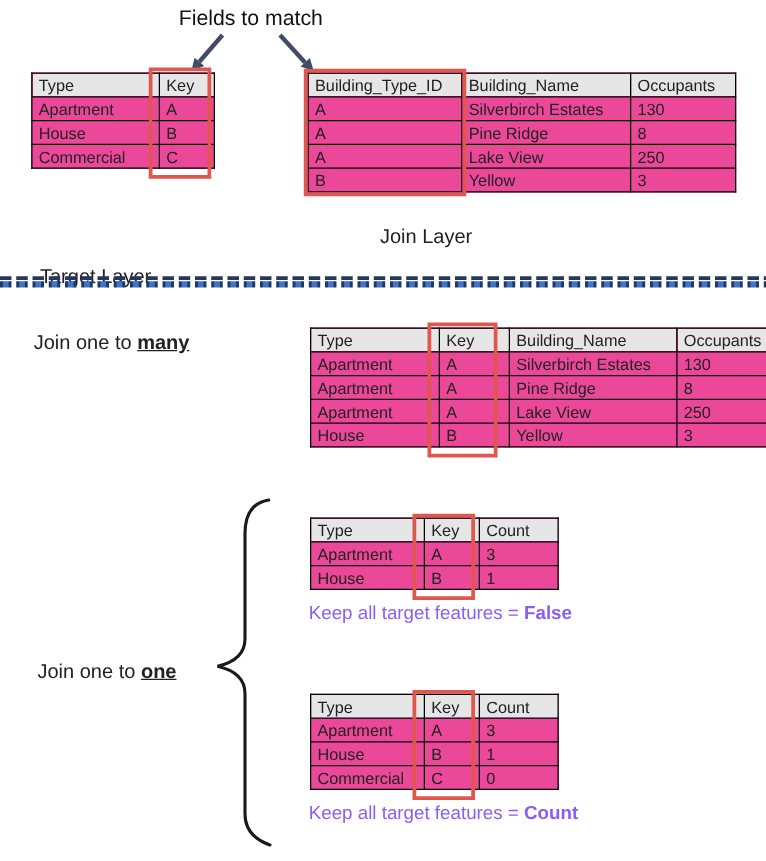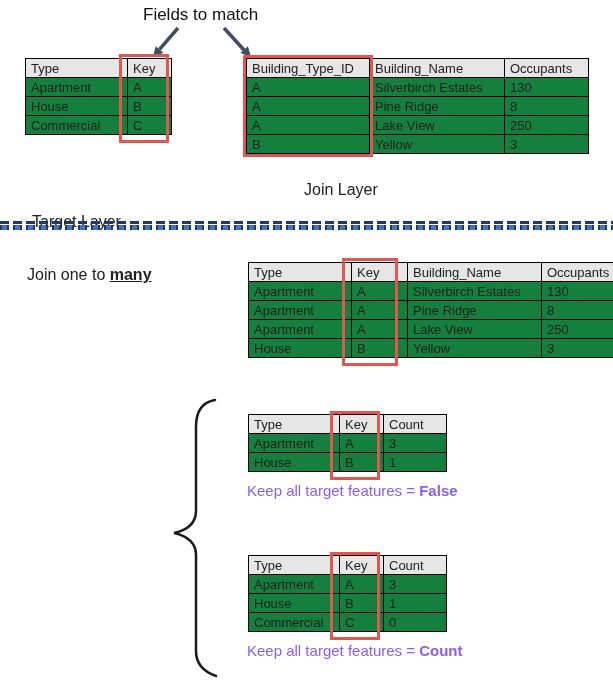--- a/index.html
+++ b/index.html
@@ -11,21 +11,21 @@
 
   
   .fields-label{font-size:17px;color:#111;}
   .layer-caption{font-size:16px;color:#212121;}
   .join-label{font-size:16px;color:#212121;}
   .join-label b{font-weight:bold;text-decoration:underline;}
   .keep-caption{font-size:15px;color:#8b5cf6;}
   .keep-caption b{font-weight:bold;}
 
   
-  table{border-collapse:collapse;table-layout:fixed;background:#15803d;}
+  table{border-collapse:collapse;table-layout:fixed;background:#ec4899;}
   th,td{
     border:1px solid var(--table_border,#000);
     font-size:13px;font-weight:normal;text-align:left;
     padding:0 0 0 5px;height:18px;line-height:17px;
     white-space:nowrap;overflow:hidden;
   }
   thead th{background:var(--header_bg,#E7E6E6);}
   .tbl-target{width:134px;}
   .tbl-target th:nth-child(1),.tbl-target td:nth-child(1){width:96px;}
   .tbl-target th:nth-child(2),.tbl-target td:nth-child(2){width:38px;}
@@ -181,20 +181,23 @@
           <td>3</td>
         </tr>
       </tbody>
     </table>
   <div class="key-highlight" style="left:342px;top:258px;width:50px;height:102px;"></div>
 
   <svg class="abs" style="left:148px;top:393px;" width="80" height="292" viewBox="0 0 80 292">
     <path d="M 67 7 Q 48 10 48 34 L 48 118 Q 48 135 26 140 Q 48 145 48 162 L 48 258 Q 48 276 68 283" fill="none" stroke="#1a1a1a" stroke-width="2.5" stroke-linecap="round"></path>
   </svg>
 
+  <div class="abs join-label" style="left:30px;top:529px;">
+    <span>Join one to </span><b>one</b>
+  </div>
 
   <table class="abs tbl-count" style="left:248px;top:414px;">
       <thead>
         <tr>
           <th>Type</th>
           <th>Key</th>
           <th>Count</th>
         </tr>
       </thead>
       <tbody>

